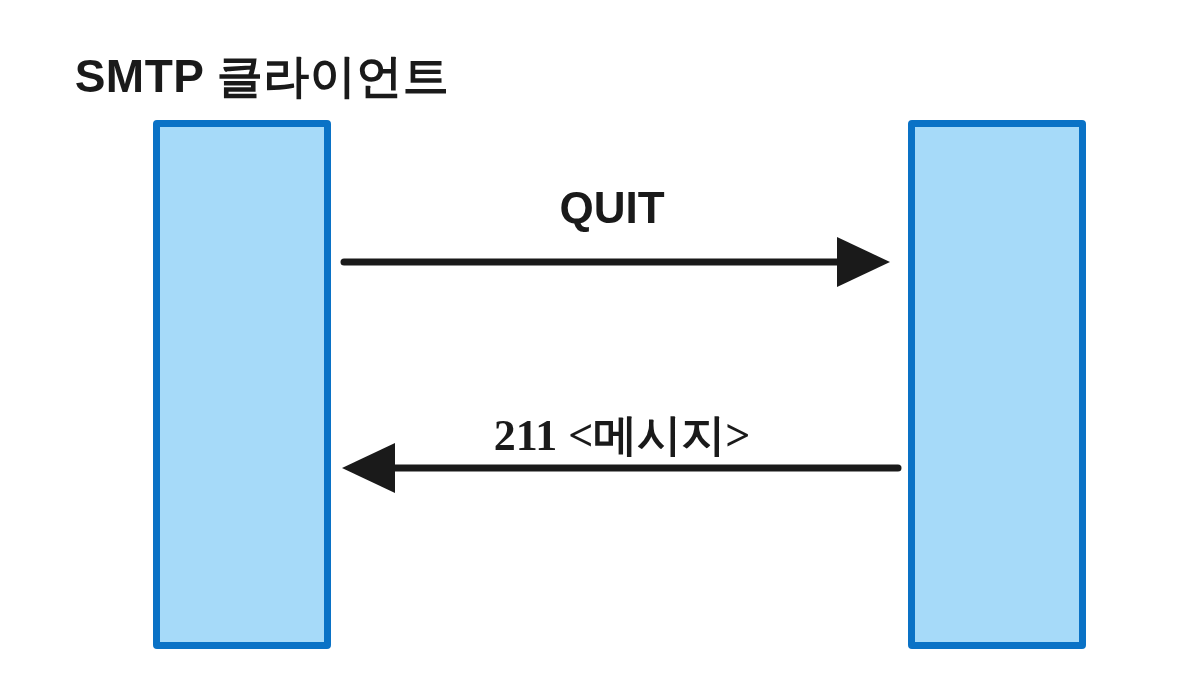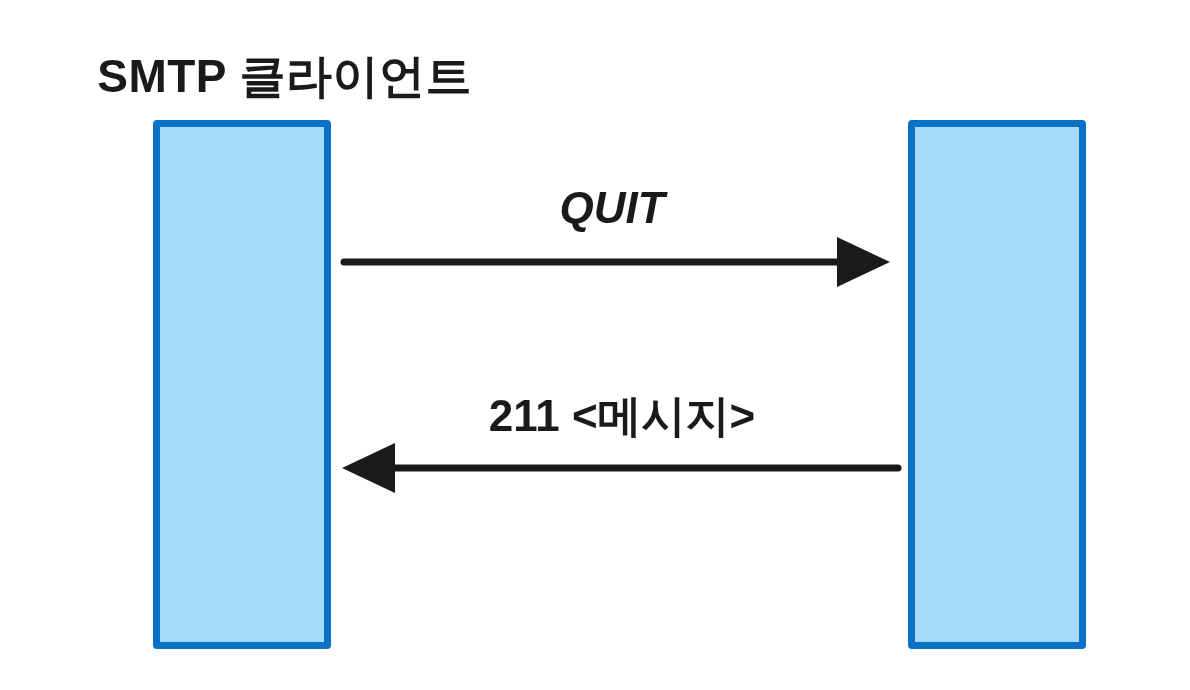--- a/index.html
+++ b/index.html
@@ -21,21 +21,21 @@
   .actor-title {
     position: absolute;
     top: 46px;
     font-size: 46px;
     font-weight: 600;
     letter-spacing: 0.5px;
     color: #1a1a1a;
     text-align: center;
     white-space: nowrap;
   }
-  .actor-title.client { left: 52px; width: 420px; text-align: right; }
+  .actor-title.client { left: 52px; width: 420px; }
   .actor-title.server { left: 818px; width: 360px; }
   .lifeline-box {
     position: absolute;
     top: 120px;
     width: 164px;
     height: 515px;
     background: #a6daf9;
     border: 7px solid #0a72c6;
     border-radius: 4px;
   }
@@ -48,22 +48,22 @@
     height: 690px;
   }
   .msg-label {
     position: absolute;
     font-size: 44px;
     font-weight: 600;
     color: #1a1a1a;
     text-align: center;
     white-space: nowrap;
   }
-  .msg-label.quit { left: 447px; width: 330px; top: 183px; font-style: italic; }
-  .msg-label.reply { left: 422px; width: 400px; top: 387px; }
+  .msg-label.quit { left: 447px; width: 330px; top: 183px; }
+  .msg-label.reply { left: 422px; width: 400px; top: 406px; font-family: Liberation Serif, serif; }
 </style>
 </head>
 <body>
 
 <div class="stage">
 
   <div class="actor-title client">SMTP 클라이언트</div>
 
   <div class="lifeline-box client"></div>
   <div class="lifeline-box server"></div>

